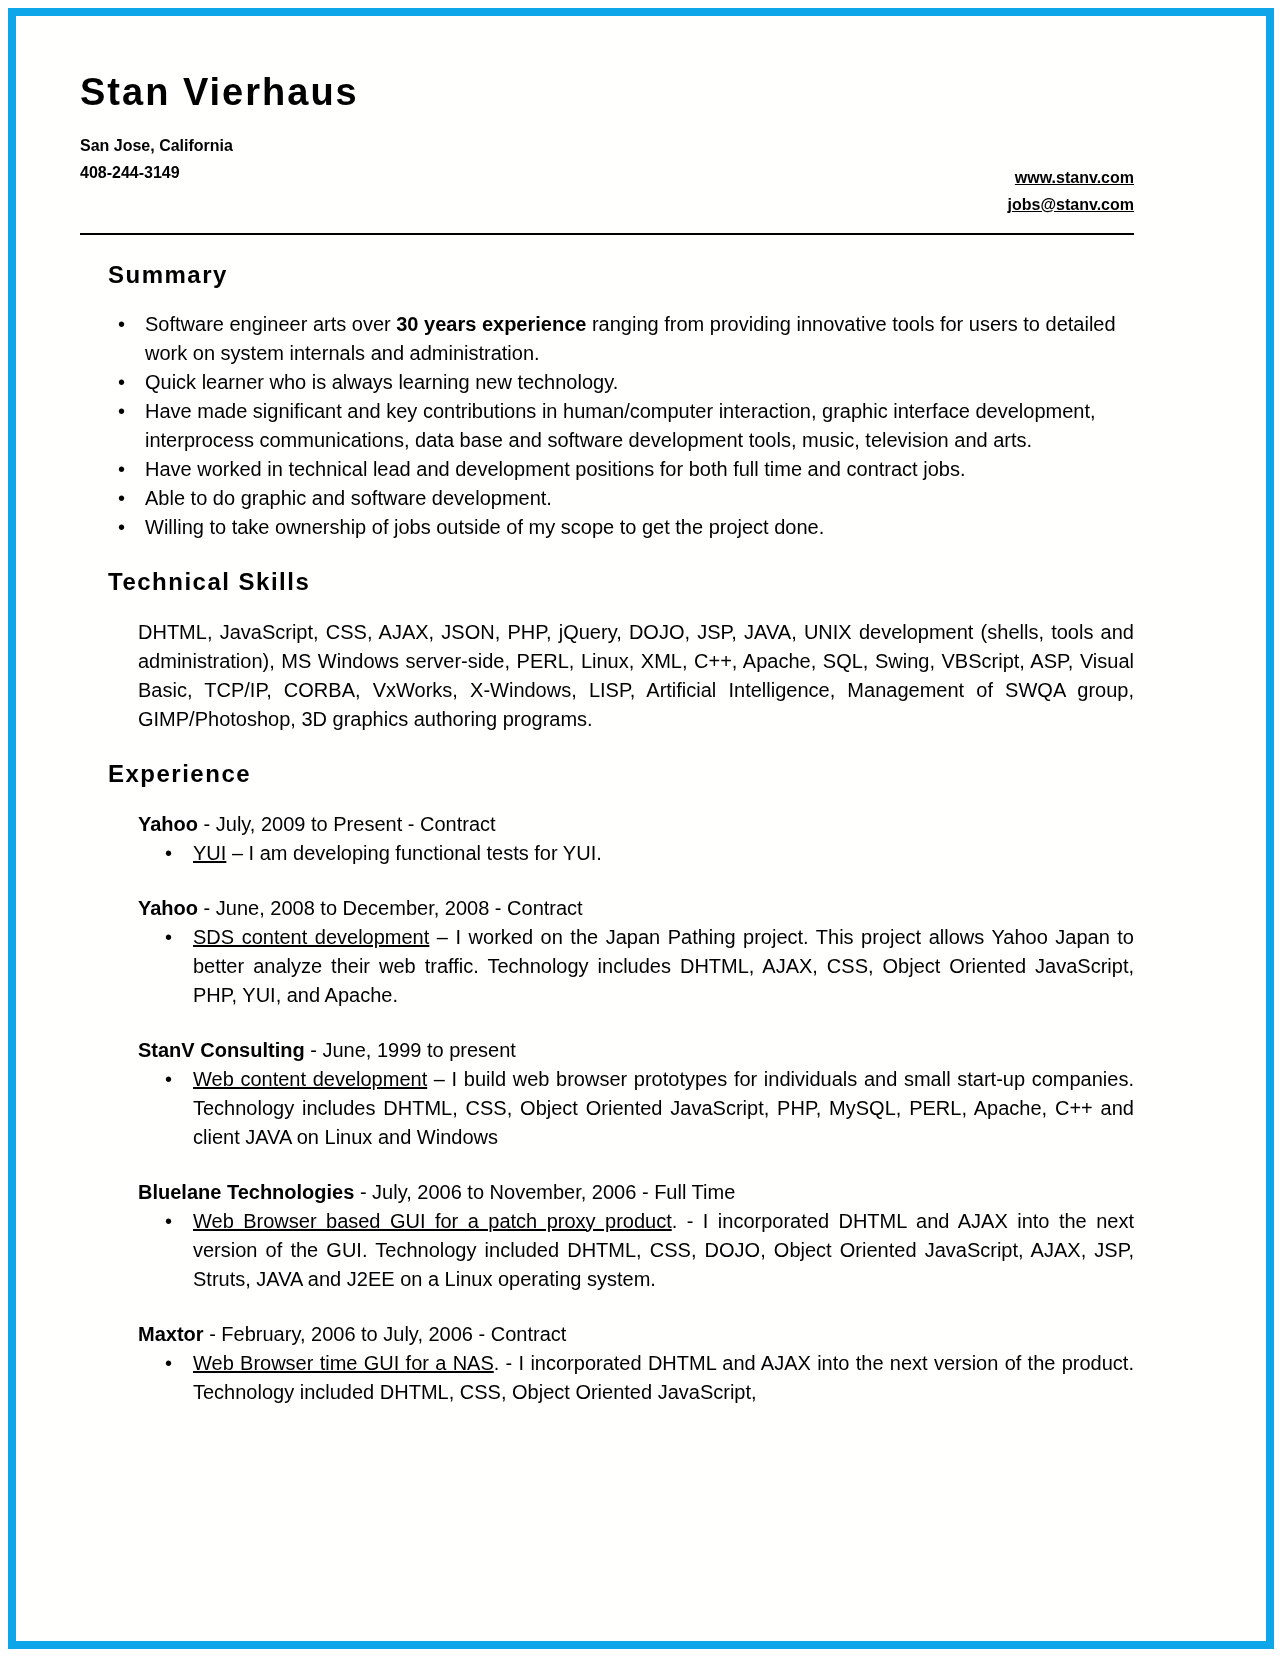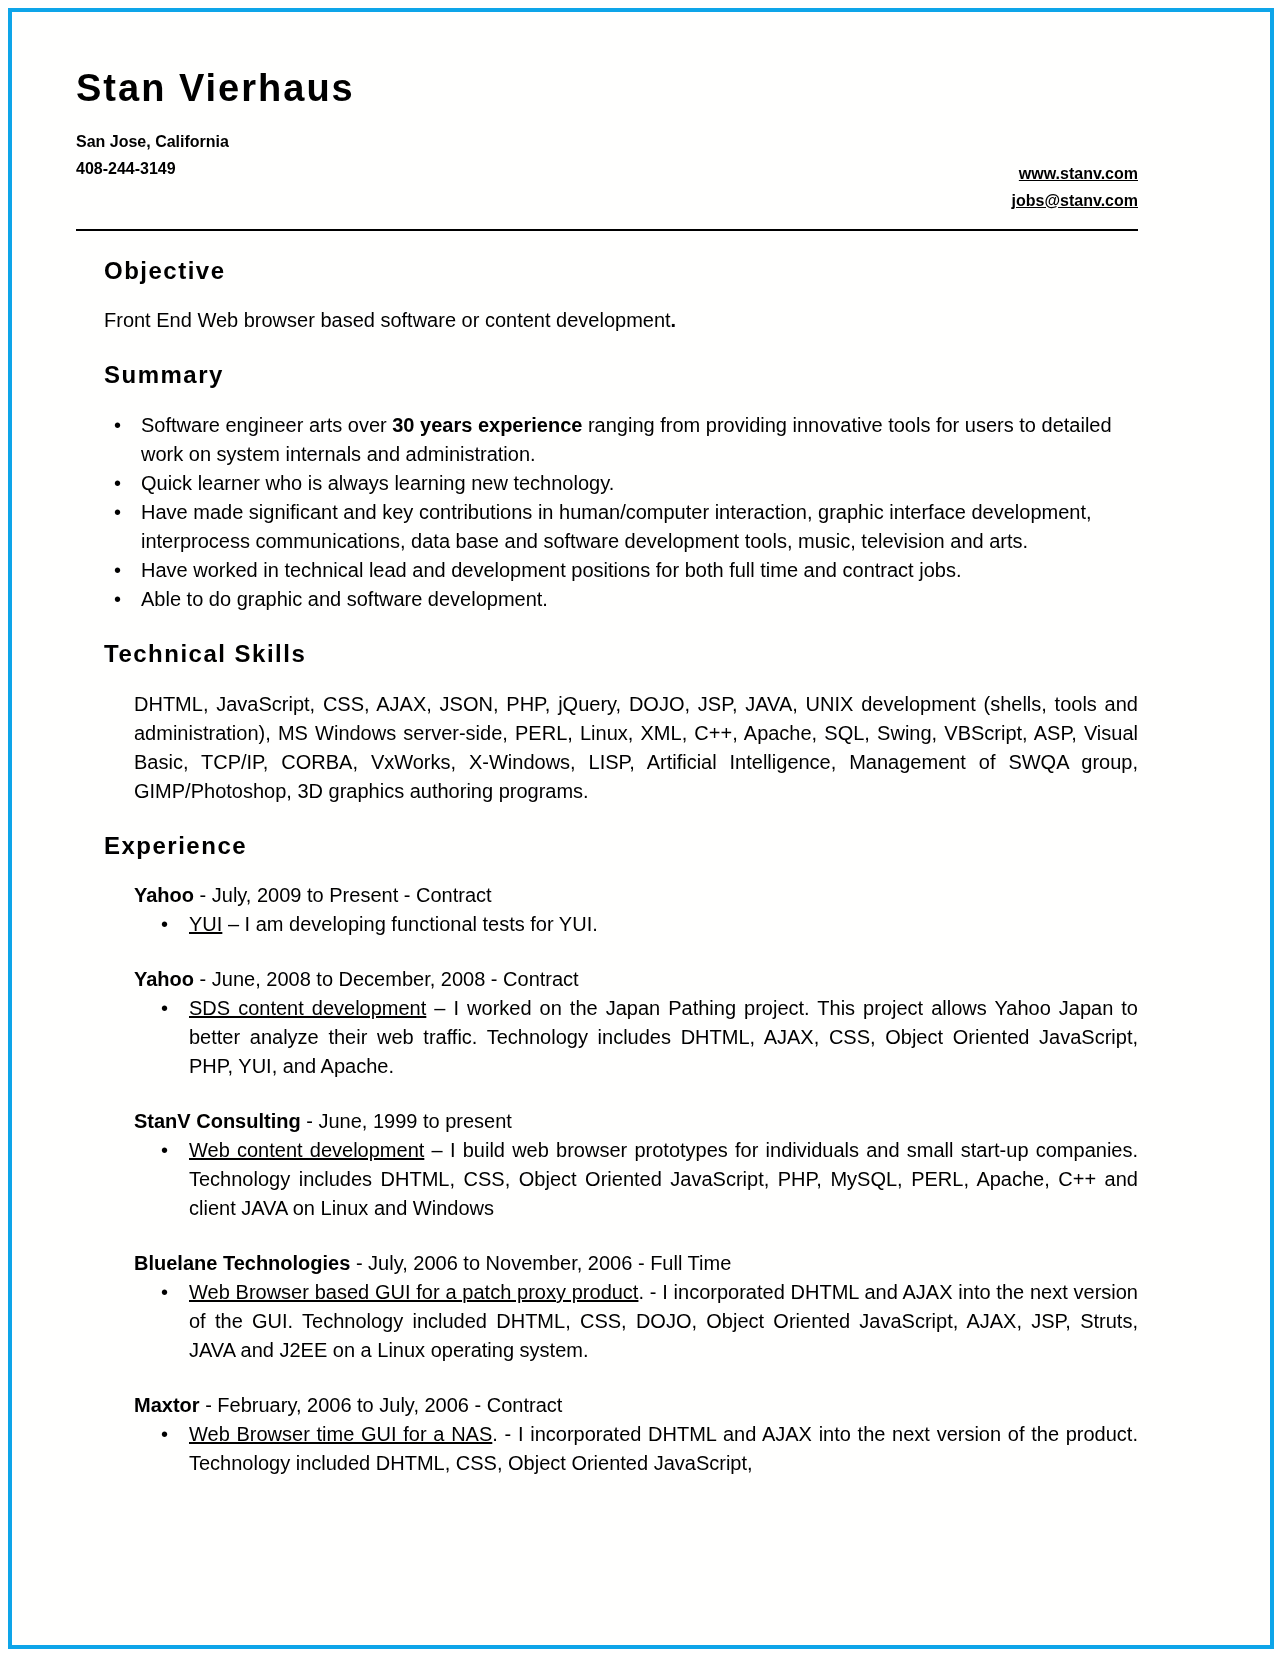--- a/index.html
+++ b/index.html
@@ -13,21 +13,21 @@
     background: #ffffff;
     font-family: "Liberation Sans", "DejaVu Sans", sans-serif;
     color: #000000;
   }
   .page-frame {
     position: absolute;
     top: 8px;
     left: 8px;
     right: 9px;
     bottom: 9px;
-    border: 4px solid #0ea5e9;
+    border: 8px solid #0ea5e9;
     background: #fffffe;
     overflow: hidden;
     box-sizing: border-box;
   }
   .content {
     padding: 56px 132px 0 64px;
     font-size: 20px;
     line-height: 29px;
   }
   
@@ -126,33 +126,30 @@
           <div>408-244-3149</div>
         </div>
         <div class="contact-right">
           <a href="#" class="contact-link">www.stanv.com</a>
           <a href="#" class="contact-link">jobs@stanv.com</a>
         </div>
       </div>
       <hr class="header-divider">
     </div>
 
-    <div class="section">
-      <h2 class="section-heading">Objective</h2>
-      <p class="objective-text"><span>Front End Web browser based software or content development</span><span class="bold">.</span></p>
-    </div>
 
     <div class="section">
       <h2 class="section-heading">Summary</h2>
       <ul class="summary-list">
         <li><span>Software engineer arts over </span><span class="bold">30 years experience</span><span> ranging from providing innovative tools for users to detailed work on system internals and administration.</span></li>
         <li>Quick learner who is always learning new technology.</li>
         <li>Have made significant and key contributions in human/computer interaction, graphic interface development, interprocess communications, data base and software development tools, music, television and arts.</li>
         <li>Have worked in technical lead and development positions for both full time and contract jobs.</li>
         <li>Able to do graphic and software development.</li>
+        <li>Willing to take ownership of jobs outside of my scope to get the project done.</li>
       </ul>
     </div>
 
     <div class="section">
       <h2 class="section-heading">Technical Skills</h2>
       <p class="skills-text">DHTML, JavaScript, CSS, AJAX, JSON, PHP, jQuery, DOJO, JSP, JAVA, UNIX development (shells, tools and administration), MS Windows server-side, PERL, Linux, XML, C++, Apache, SQL, Swing, VBScript, ASP, Visual Basic, TCP/IP, CORBA, VxWorks, X-Windows, LISP, Artificial Intelligence, Management of SWQA group, GIMP/Photoshop, 3D graphics authoring programs.</p>
     </div>
 
     <div class="section">
       <h2 class="section-heading">Experience</h2>

